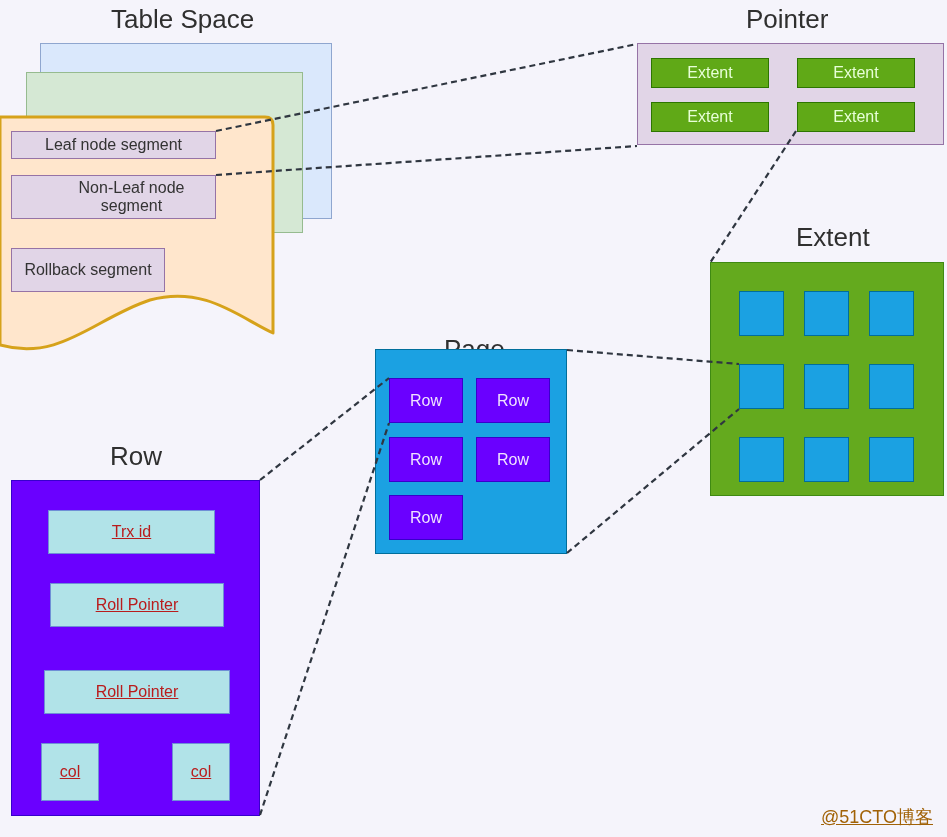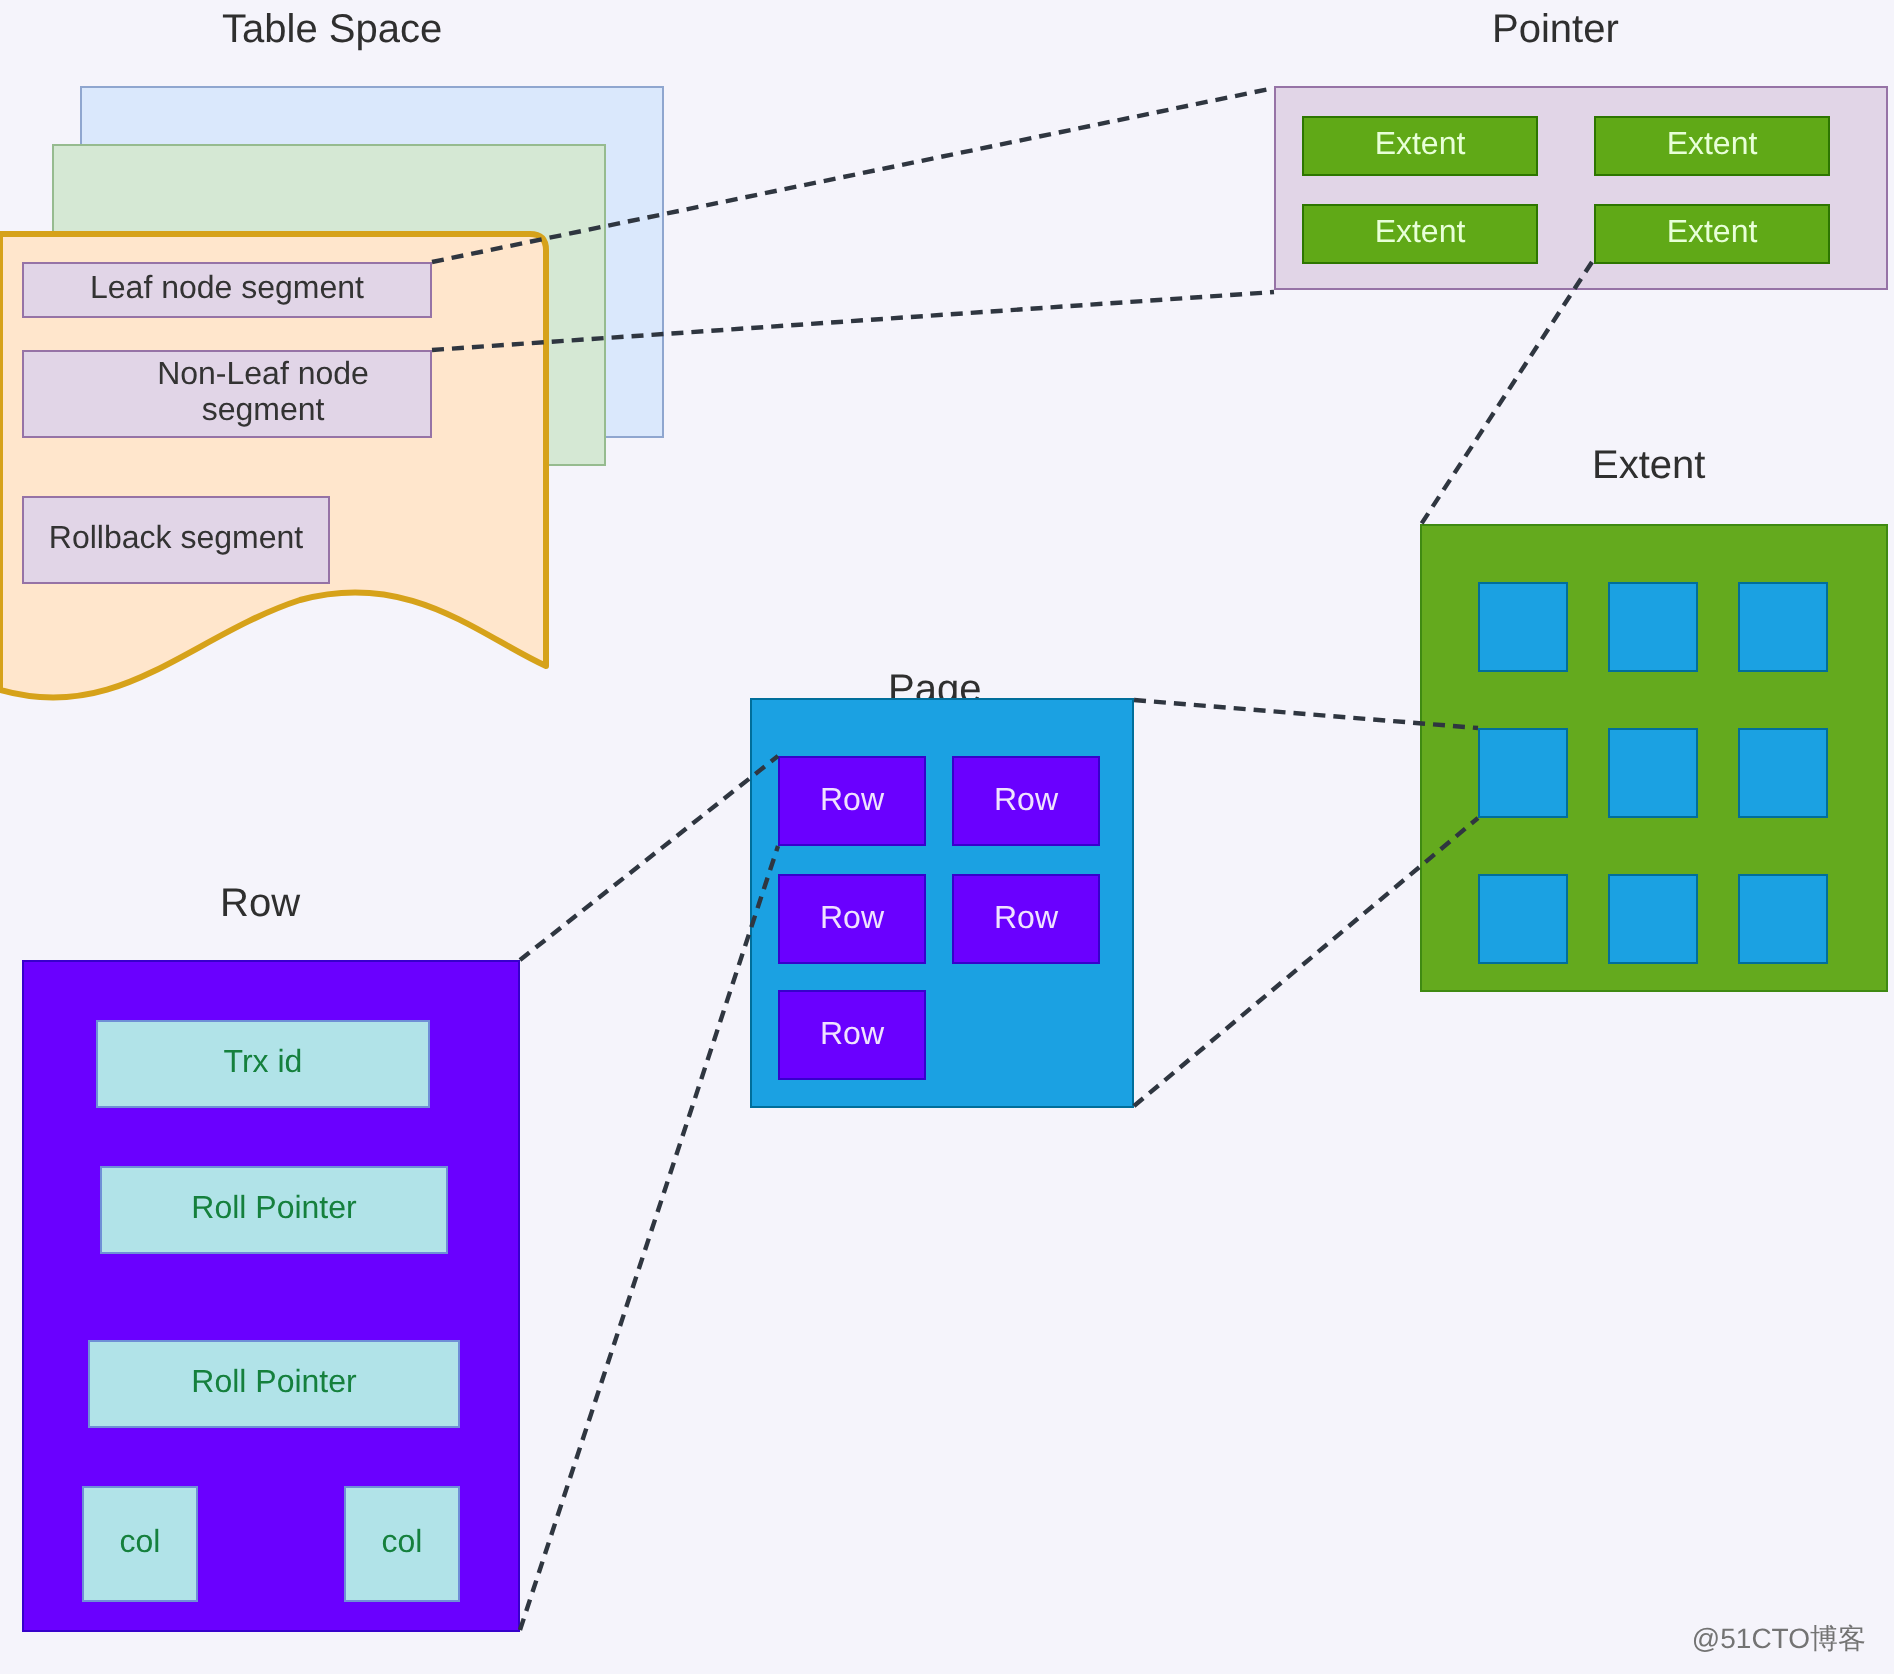--- a/index.html
+++ b/index.html
@@ -2,21 +2,21 @@
 <html><head>
 <meta charset="utf-8">
 <style>
   html, body { margin: 0; padding: 0; }
   body {
     width: 947px; height: 837px; position: relative; overflow: hidden;
     background: #f5f4fb;
     font-family: "Liberation Sans", "DejaVu Sans", sans-serif;
   }
   .abs { position: absolute; box-sizing: border-box; }
-  .title { position: absolute; font-size: 20px; color: #2f2f2f; text-align: center; white-space: nowrap; }
+  .title { position: absolute; font-size: 26px; color: #2f2f2f; text-align: center; white-space: nowrap; }
   .center { display: flex; align-items: center; justify-content: center; text-align: center; }
 
   
   .ts-sheet-blue { left: 40px; top: 43px; width: 292px; height: 176px; background: #dae8fc; border: 1.5px solid #8fa6cf; }
   .ts-sheet-green { left: 26px; top: 72px; width: 277px; height: 161px; background: #d5e8d4; border: 1.5px solid #96bb8f; }
   .seg-box { background: #e1d5e7; border: 1.5px solid #9673a6; font-size: 16px; color: #333; }
 
   
   .segment-box { left: 637px; top: 43px; width: 307px; height: 102px; background: #e1d5e7; border: 1.5px solid #9673a6; }
   .extent-btn { background: #60a917; border: 1.5px solid #2d7600; color: #e8ffd8; font-size: 16px; }
@@ -24,24 +24,24 @@
   
   .extent-box { left: 710px; top: 262px; width: 234px; height: 234px; background: #64aa1e; border: 1.5px solid #3f8a12; }
   .page-cell { width: 45px; height: 45px; background: #1ba1e2; border: 1.5px solid #006e9b; }
 
   
   .page-box { left: 375px; top: 349px; width: 192px; height: 205px; background: #1ba1e2; border: 1.5px solid #006e9b; }
   .row-cell { width: 74px; height: 45px; background: #6a00ff; border: 1.5px solid #3700cc; color: #f0e2ff; font-size: 16px; }
 
   
   .row-box { left: 11px; top: 480px; width: 249px; height: 336px; background: #6a00ff; border: 1.5px solid #3700cc; }
-  .field { background: #b1e3e8; border: 1.5px solid #6f8fd6; color: #15803d; font-size: 16px; }
+  .field { background: #b1e3e8; border: 1.5px solid #6f8fd6; color: #b91c1c; font-size: 16px; text-decoration: underline; }
 
   svg.overlay { position: absolute; left: 0; top: 0; pointer-events: none; }
-  .watermark { right: 14px; bottom: 8px; font-size: 14px; color: #737373; }
+  .watermark { right: 14px; bottom: 8px; font-size: 18px; color: #a16207; text-decoration: underline; }
 </style>
 </head>
 <body>
 
 <div class="title" style="left:111px; top:4px;">Table Space</div>
 <div class="title" style="left:746px; top:4px;">Pointer</div>
 <div class="title" style="left:796px; top:222px;">Extent</div>
 <div class="title" style="left:444px; top:310px;margin-top:24px;">Page</div>
 <div class="title" style="left:110px; top:441px;">Row</div>
 

